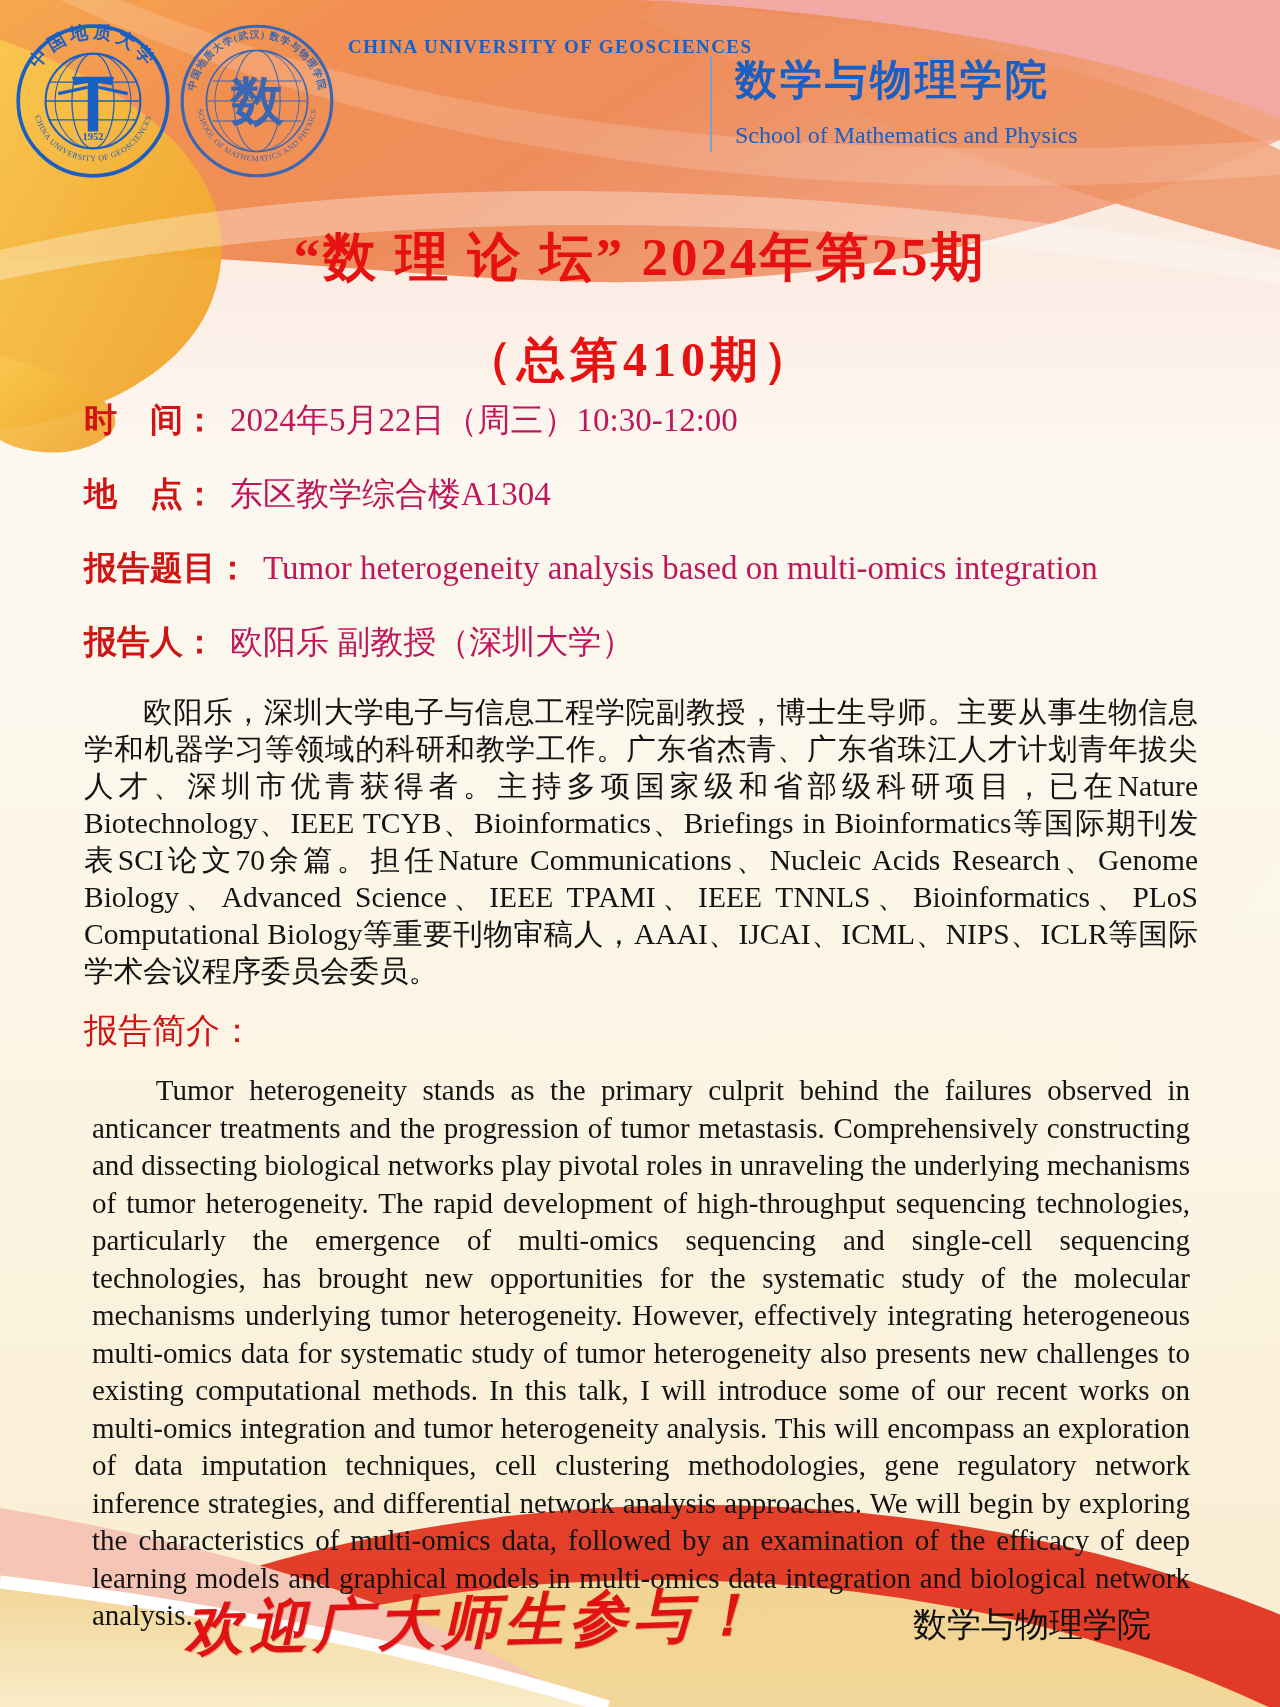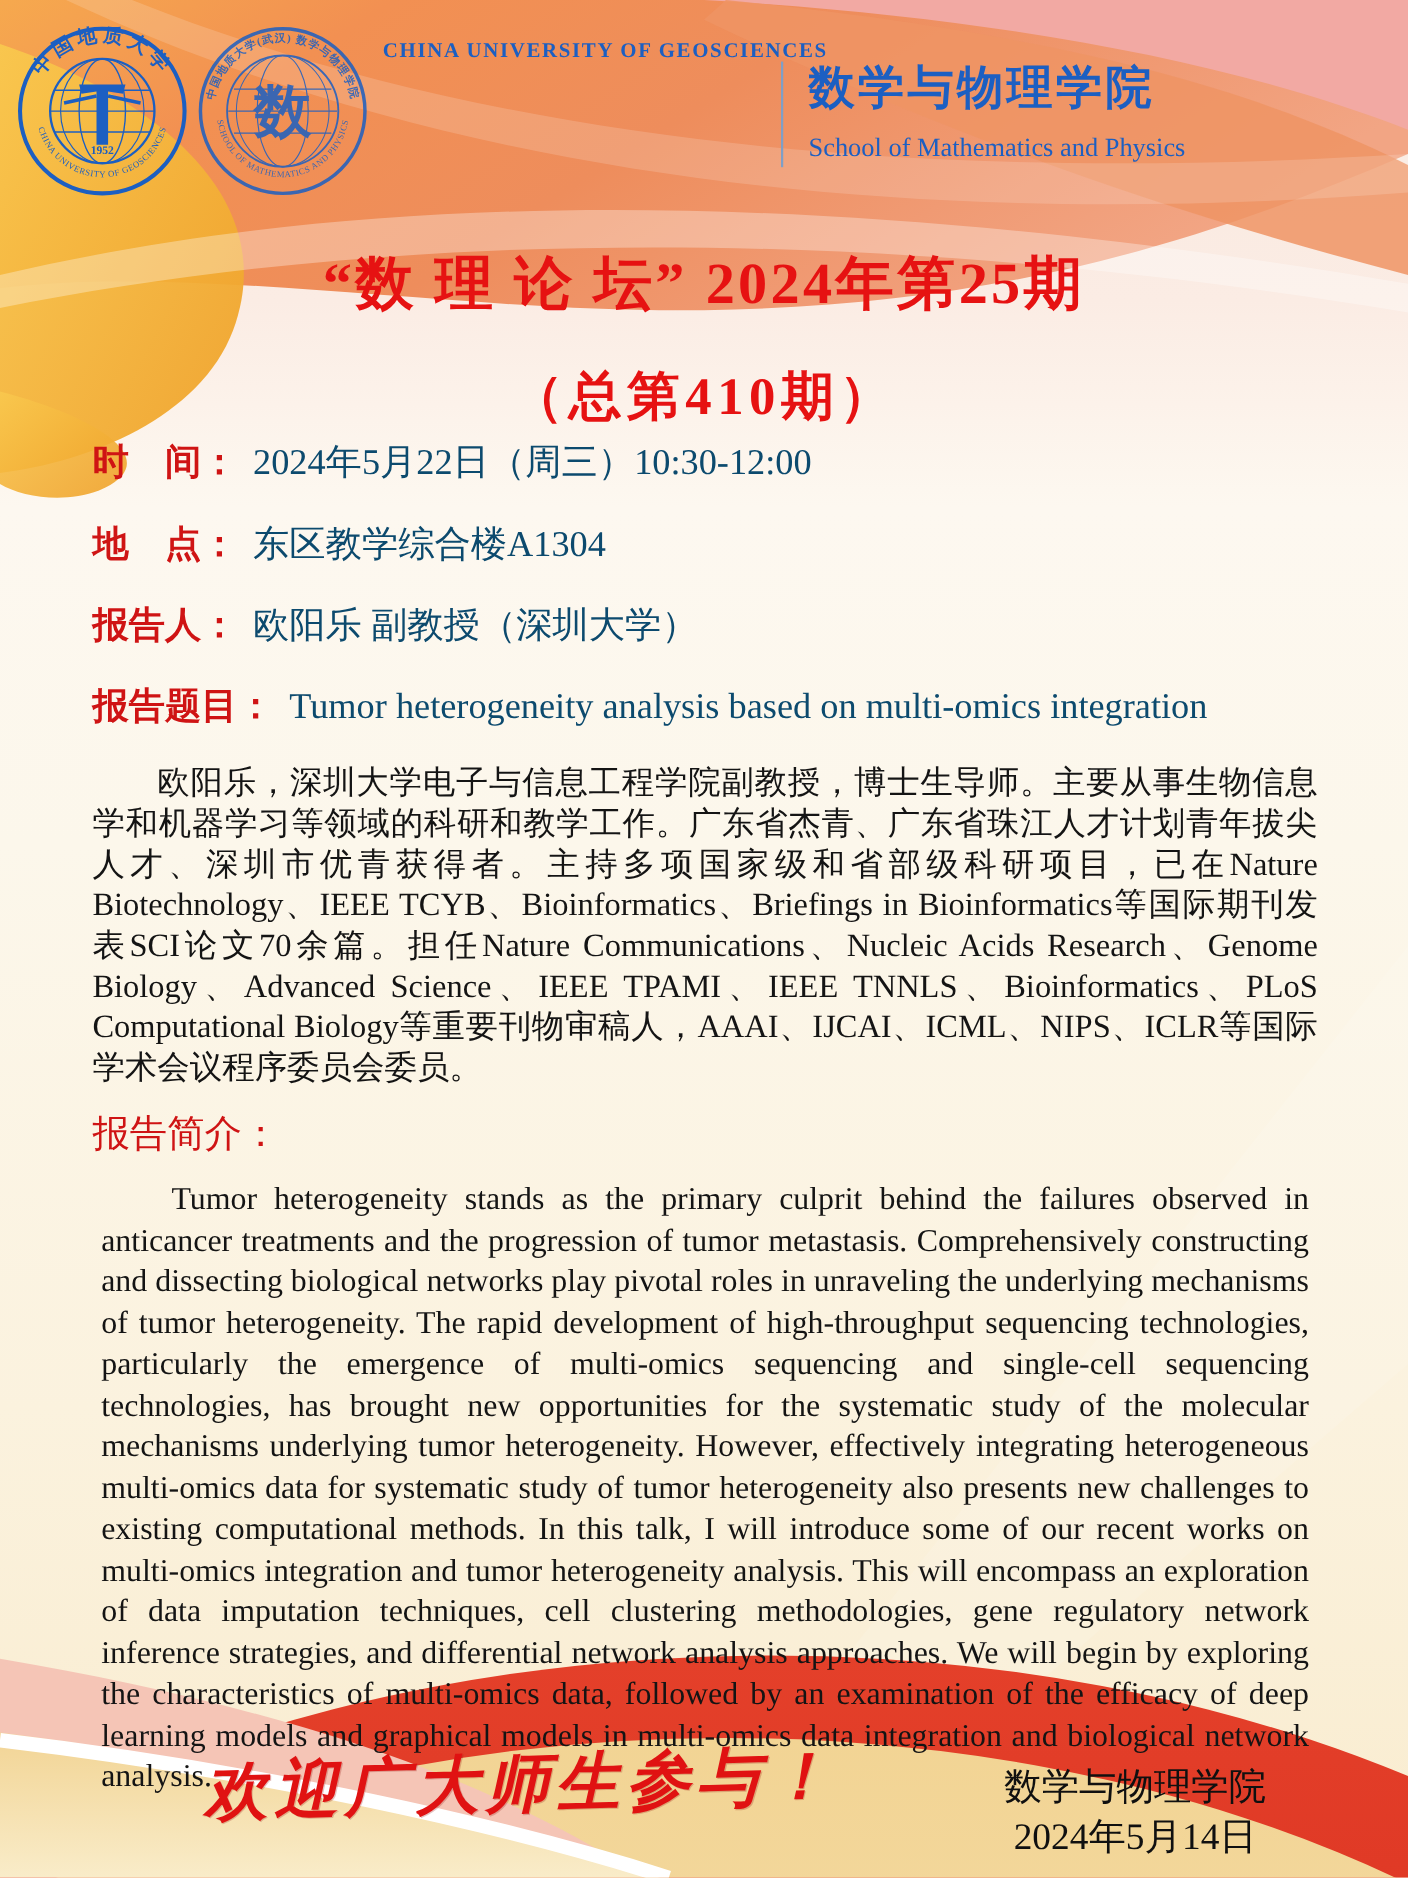--- a/index.html
+++ b/index.html
@@ -21,21 +21,21 @@
   .school-en{font-size:24px;color:#1c5fc2;margin-top:14px;white-space:nowrap;}
 
   
   .title1{position:absolute;top:222px;left:0;right:0;text-align:center;font-size:53px;font-weight:bold;color:#e61212;letter-spacing:3px;white-space:nowrap;}
   .title2{position:absolute;top:328px;left:0;right:0;text-align:center;font-size:48px;font-weight:bold;color:#e61212;letter-spacing:5px;white-space:nowrap;}
 
   
   .content{position:absolute;left:84px;right:82px;top:398px;color:#141414;}
   .detail-row{font-size:33px;margin-bottom:29px;white-space:nowrap;}
   .detail-label{color:#cf1414;font-weight:bold;margin-right:14px;}
-  .detail-value{color:#0c4a6e;text-align:center;}
+  .detail-value{color:#be185d;text-align:center;}
   .sec-heading{font-size:34px;font-weight:bold;color:#cf1414;margin:6px 0 20px 0;}
   .bio-text{font-size:29.5px;line-height:37px;text-align:justify;text-indent:2em;margin:0 0 18px 0;}
   .abs-heading{font-size:34px;font-weight:normal;color:#cf1414;margin:12px 0 18px 0;}
   .abs-text{font-size:29px;line-height:37.5px;text-align:justify;text-indent:2.2em;margin:8px;}
 
   
   .welcome{position:absolute;left:185px;top:1583px;width:600px;font-size:58px;font-weight:bold;font-style:italic;color:#e01212;letter-spacing:6px;transform:rotate(-1.5deg);white-space:nowrap;text-shadow:1px 1px 0 rgba(150,20,10,.25);}
   .footer-right{position:absolute;right:78px;top:1602px;width:340px;text-align:center;color:#101010;}
   .footer-org{font-size:34px;line-height:46px;white-space:nowrap;}
   .footer-date{font-size:34px;line-height:46px;white-space:nowrap;}
@@ -164,33 +164,32 @@
 
     <div class="detail-row">
       <span class="detail-label">时　间：</span><span class="detail-value">2024年5月22日（周三）10:30-12:00</span>
     </div>
 
     <div class="detail-row">
       <span class="detail-label">地　点：</span><span class="detail-value">东区教学综合楼A1304</span>
     </div>
 
     <div class="detail-row">
-      <span class="detail-label">报告人：</span><span class="detail-value">欧阳乐 副教授（深圳大学）</span>
+      <span class="detail-label">报告题目：</span><span class="detail-value">Tumor heterogeneity analysis based on multi-omics integration</span>
     </div>
 
     <div class="detail-row">
-      <span class="detail-label">报告题目：</span><span class="detail-value">Tumor heterogeneity analysis based on multi-omics integration</span>
+      <span class="detail-label">报告人：</span><span class="detail-value">欧阳乐 副教授（深圳大学）</span>
     </div>
 
     <p class="bio-text">欧阳乐，深圳大学电子与信息工程学院副教授，博士生导师。主要从事生物信息学和机器学习等领域的科研和教学工作。广东省杰青、广东省珠江人才计划青年拔尖人才、深圳市优青获得者。主持多项国家级和省部级科研项目，已在Nature Biotechnology、IEEE TCYB、Bioinformatics、Briefings in Bioinformatics等国际期刊发表SCI论文70余篇。担任Nature Communications、Nucleic Acids Research、Genome Biology、Advanced Science、IEEE TPAMI、IEEE TNNLS、Bioinformatics、PLoS Computational Biology等重要刊物审稿人，AAAI、IJCAI、ICML、NIPS、ICLR等国际学术会议程序委员会委员。</p>
 
     <div class="abs-heading">报告简介：</div>
     <p class="abs-text">Tumor heterogeneity stands as the primary culprit behind the failures observed in anticancer treatments and the progression of tumor metastasis. Comprehensively constructing and dissecting biological networks play pivotal roles in unraveling the underlying mechanisms of tumor heterogeneity. The rapid development of high-throughput sequencing technologies, particularly the emergence of multi-omics sequencing and single-cell sequencing technologies, has brought new opportunities for the systematic study of the molecular mechanisms underlying tumor heterogeneity. However, effectively integrating heterogeneous multi-omics data for systematic study of tumor heterogeneity also presents new challenges to existing computational methods. In this talk, I will introduce some of our recent works on multi-omics integration and tumor heterogeneity analysis. This will encompass an exploration of data imputation techniques, cell clustering methodologies, gene regulatory network inference strategies, and differential network analysis approaches. We will begin by exploring the characteristics of multi-omics data, followed by an examination of the efficacy of deep learning models and graphical models in multi-omics data integration and biological network analysis.</p>
   </div>
 
   <div class="welcome">欢迎广大师生参与！</div>
 
   <div class="footer-right">
     <div class="footer-org">数学与物理学院</div>
-    <div class="footer-date">2024年5月14日</div>
   </div>
 
 </div>
 
 </body></html>

